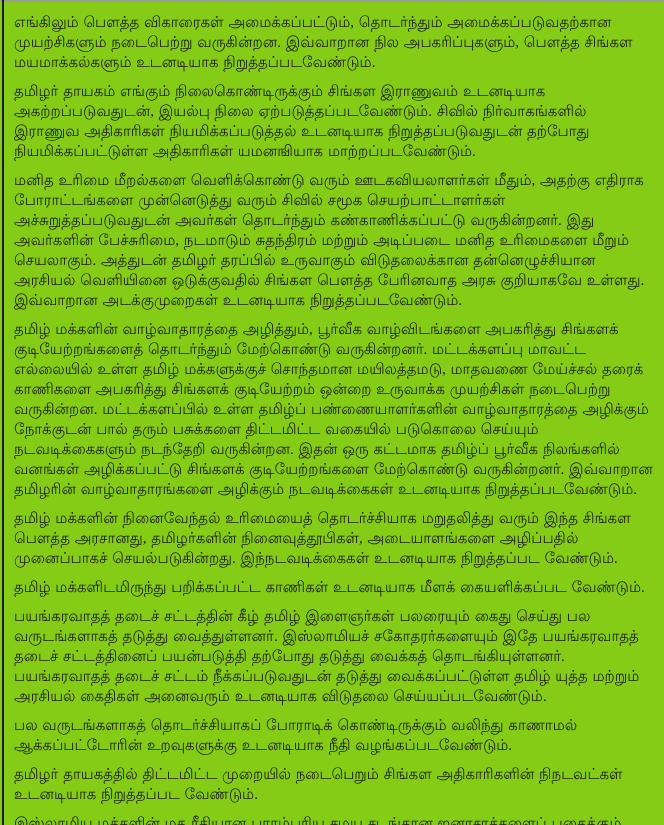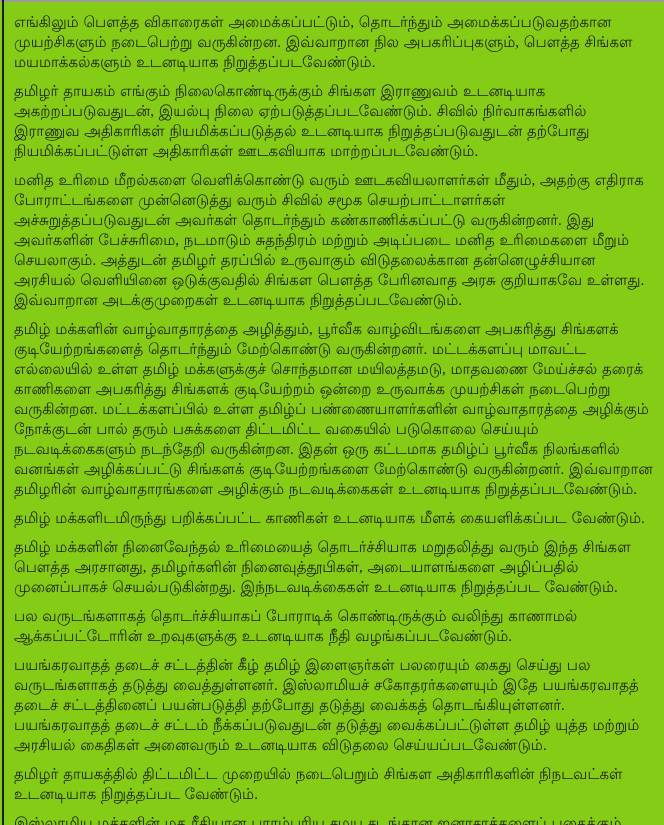--- a/index.html
+++ b/index.html
@@ -48,23 +48,23 @@
   }
 </style>
 </head>
 <body>
 
 <div class="page">
   <div class="border-top"></div>
   <div class="border-left"></div>
   <div class="content">
     <p>எங்கிலும் பௌத்த விகாரைகள் அமைக்கப்பட்டும், தொடர்ந்தும் அமைக்கப்படுவதற்கான முயற்சிகளும் நடைபெற்று வருகின்றன. இவ்வாறான நில அபகரிப்புகளும், பௌத்த சிங்கள மயமாக்கல்களும் உடனடியாக நிறுத்தப்படவேண்டும்.</p>
-    <p>தமிழர் தாயகம் எங்கும் நிலைகொண்டிருக்கும் சிங்கள இராணுவம் உடனடியாக அகற்றப்படுவதுடன், இயல்பு நிலை ஏற்படுத்தப்படவேண்டும். சிவில் நிர்வாகங்களில் இராணுவ அதிகாரிகள் நியமிக்கப்படுத்தல் உடனடியாக நிறுத்தப்படுவதுடன் தற்போது நியமிக்கப்பட்டுள்ள அதிகாரிகள் ஊடகவியாக மாற்றப்படவேண்டும்.</p>
+    <p>தமிழர் தாயகம் எங்கும் நிலைகொண்டிருக்கும் சிங்கள இராணுவம் உடனடியாக அகற்றப்படுவதுடன், இயல்பு நிலை ஏற்படுத்தப்படவேண்டும். சிவில் நிர்வாகங்களில் இராணுவ அதிகாரிகள் நியமிக்கப்படுத்தல் உடனடியாக நிறுத்தப்படுவதுடன் தற்போது நியமிக்கப்பட்டுள்ள அதிகாரிகள் யமனஙியாக மாற்றப்படவேண்டும்.</p>
     <p>மனித உரிமை மீறல்களை வெளிக்கொண்டு வரும் ஊடகவியலாளர்கள் மீதும், அதற்கு எதிராக போராட்டங்களை முன்னெடுத்து வரும் சிவில் சமூக செயற்பாட்டாளர்கள் அச்சுறுத்தப்படுவதுடன் அவர்கள் தொடர்ந்தும் கண்காணிக்கப்பட்டு வருகின்றனர். இது அவர்களின் பேச்சுரிமை, நடமாடும் சுதந்திரம் மற்றும் அடிப்படை மனித உரிமைகளை மீறும் செயலாகும். அத்துடன் தமிழர் தரப்பில் உருவாகும் விடுதலைக்கான தன்னெழுச்சியான அரசியல் வெளியினை ஒடுக்குவதில் சிங்கள பௌத்த பேரினவாத அரசு குறியாகவே உள்ளது. இவ்வாறான அடக்குமுறைகள் உடனடியாக நிறுத்தப்படவேண்டும்.</p>
     <p>தமிழ் மக்களின் வாழ்வாதாரத்தை அழித்தும், பூர்வீக வாழ்விடங்களை அபகரித்து சிங்களக் குடியேற்றங்களைத் தொடர்ந்தும் மேற்கொண்டு வருகின்றனர். மட்டக்களப்பு மாவட்ட எல்லையில் உள்ள தமிழ் மக்களுக்குச் சொந்தமான மயிலத்தமடு, மாதவணை மேய்ச்சல் தரைக் காணிகளை அபகரித்து சிங்களக் குடியேற்றம் ஒன்றை உருவாக்க முயற்சிகள் நடைபெற்று வருகின்றன. மட்டக்களப்பில் உள்ள தமிழ்ப் பண்ணையாளர்களின் வாழ்வாதாரத்தை அழிக்கும் நோக்குடன் பால் தரும் பசுக்களை திட்டமிட்ட வகையில் படுகொலை செய்யும் நடவடிக்கைகளும் நடந்தேறி வருகின்றன. இதன் ஒரு கட்டமாக தமிழ்ப் பூர்வீக நிலங்களில் வனங்கள் அழிக்கப்பட்டு சிங்களக் குடியேற்றங்களை மேற்கொண்டு வருகின்றனர். இவ்வாறான தமிழரின் வாழ்வாதாரங்களை அழிக்கும் நடவடிக்கைகள் உடனடியாக நிறுத்தப்படவேண்டும்.</p>
+    <p>தமிழ் மக்களின் நினைவேந்தல் உரிமையைத் தொடர்ச்சியாக மறுதலித்து வரும் இந்த சிங்கள பௌத்த அரசானது, தமிழர்களின் நினைவுத்தூபிகள், அடையாளங்களை அழிப்பதில் முனைப்பாகச் செயல்படுகின்றது. இந்நடவடிக்கைகள் உடனடியாக நிறுத்தப்பட வேண்டும்.</p>
     <p>தமிழ் மக்களிடமிருந்து பறிக்கப்பட்ட காணிகள் உடனடியாக மீளக் கையளிக்கப்பட வேண்டும்.</p>
-    <p>தமிழ் மக்களின் நினைவேந்தல் உரிமையைத் தொடர்ச்சியாக மறுதலித்து வரும் இந்த சிங்கள பௌத்த அரசானது, தமிழர்களின் நினைவுத்தூபிகள், அடையாளங்களை அழிப்பதில் முனைப்பாகச் செயல்படுகின்றது. இந்நடவடிக்கைகள் உடனடியாக நிறுத்தப்பட வேண்டும்.</p>
+    <p>பயங்கரவாதத் தடைச் சட்டத்தின் கீழ் தமிழ் இளைஞர்கள் பலரையும் கைது செய்து பல வருடங்களாகத் தடுத்து வைத்துள்ளனர். இஸ்லாமியச் சகோதரர்களையும் இதே பயங்கரவாதத் தடைச் சட்டத்தினைப் பயன்படுத்தி தற்போது தடுத்து வைக்கத் தொடங்கியுள்ளனர். பயங்கரவாதத் தடைச் சட்டம் நீக்கப்படுவதுடன் தடுத்து வைக்கப்பட்டுள்ள தமிழ் யுத்த மற்றும் அரசியல் கைதிகள் அனைவரும் உடனடியாக விடுதலை செய்யப்படவேண்டும்.</p>
     <p>பல வருடங்களாகத் தொடர்ச்சியாகப் போராடிக் கொண்டிருக்கும் வலிந்து காணாமல் ஆக்கப்பட்டோரின் உறவுகளுக்கு உடனடியாக நீதி வழங்கப்படவேண்டும்.</p>
-    <p>பயங்கரவாதத் தடைச் சட்டத்தின் கீழ் தமிழ் இளைஞர்கள் பலரையும் கைது செய்து பல வருடங்களாகத் தடுத்து வைத்துள்ளனர். இஸ்லாமியச் சகோதரர்களையும் இதே பயங்கரவாதத் தடைச் சட்டத்தினைப் பயன்படுத்தி தற்போது தடுத்து வைக்கத் தொடங்கியுள்ளனர். பயங்கரவாதத் தடைச் சட்டம் நீக்கப்படுவதுடன் தடுத்து வைக்கப்பட்டுள்ள தமிழ் யுத்த மற்றும் அரசியல் கைதிகள் அனைவரும் உடனடியாக விடுதலை செய்யப்படவேண்டும்.</p>
     <p>தமிழர் தாயகத்தில் திட்டமிட்ட முறையில் நடைபெறும் சிங்கள அதிகாரிகளின் நிநடவட்கள் உடனடியாக நிறுத்தப்பட வேண்டும்.</p>
     <p>இஸ்லாமிய மக்களின் மத ரீதியான பாரம்பரிய சமய சடங்கான ஜனாசாக்களைப் புதைக்கும்</p>
   </div>
 </div>
 
 </body></html>

